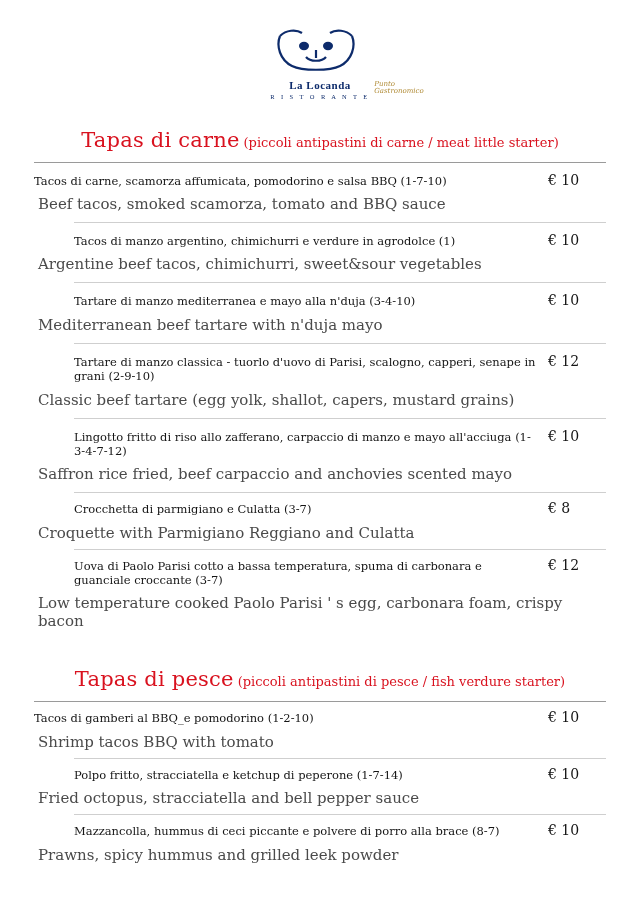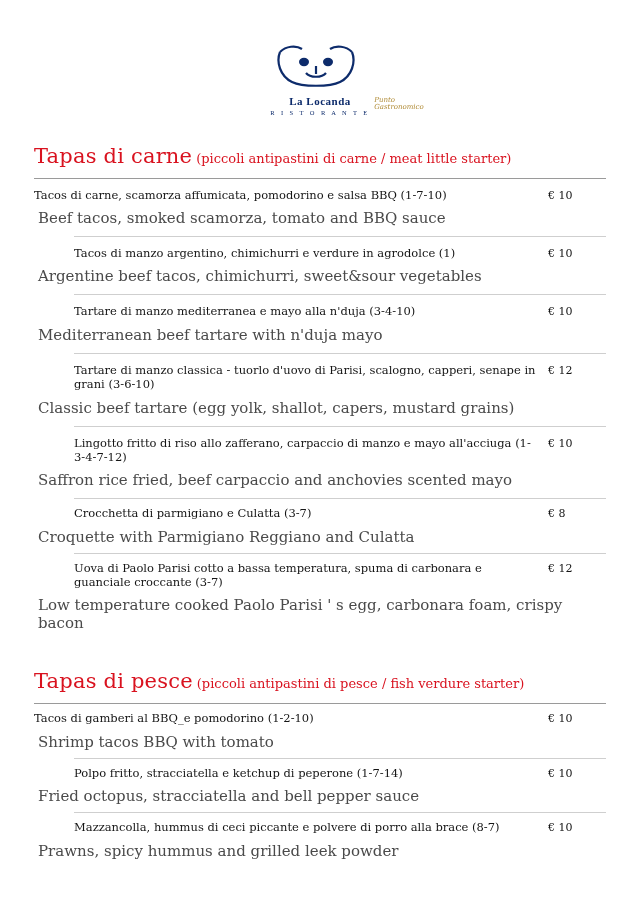--- a/index.html
+++ b/index.html
@@ -13,21 +13,21 @@
     height: 905px;
     font-family: "Liberation Serif", serif;
     color: #1a1a1a;
     position: relative;
     overflow: hidden;
   }
 
   .page {
     width: 640px;
     height: 905px;
-    padding: 16px 34px;
+    padding: 0 34px;
     position: relative;
   }
 
   
   .logo-block {
     padding-top: 24px;
     display: flex;
     flex-direction: column;
     align-items: center;
     justify-content: flex-start;
@@ -64,20 +64,21 @@
     font-size: 7px;
     color: #b08b36;
     line-height: 1.05;
     text-align: left;
     white-space: nowrap;
   }
   .logo-wrap { position: relative; display: inline-block; }
 
   
   .section-head {
+    text-align: center;
     margin: 0;
     padding: 0;
     white-space: nowrap;
   }
   .section-head .it {
     font-family: "DejaVu Serif", serif;
     font-size: 21px;
     color: #d9121f;
     font-style: normal;
     letter-spacing: 0.2px;
@@ -112,21 +113,21 @@
   .item-title {
     font-family: "DejaVu Serif", serif;
     font-size: 11.5px;
     color: #151515;
     line-height: 1.25;
     padding-right: 12px;
     flex: 1 1 auto;
   }
   .item-price {
     font-family: "DejaVu Serif", serif;
-    font-size: 11px;
+    font-size: 14px;
     color: #151515;
     white-space: nowrap;
     flex: 0 0 auto;
     width: 58px;
     text-align: left;
   }
   .item-desc {
     font-family: "DejaVu Serif", serif;
     font-size: 15px;
     color: #4a4a4a;
@@ -195,21 +196,21 @@
     <div class="item">
       <div class="item-main">
         <div class="item-title">Tartare di manzo mediterranea e mayo alla n'duja (3-4-10)</div>
         <div class="item-price">€ 10</div>
       </div>
       <div class="item-desc">Mediterranean beef tartare with n'duja mayo</div>
     </div>
 
     <div class="item">
       <div class="item-main">
-        <div class="item-title">Tartare di manzo classica - tuorlo d'uovo di Parisi, scalogno, capperi, senape in grani (3-6-10)</div>
+        <div class="item-title">Tartare di manzo classica - tuorlo d'uovo di Parisi, scalogno, capperi, senape in grani (2-9-10)</div>
         <div class="item-price">€ 12</div>
       </div>
       <div class="item-desc">Classic beef tartare (egg yolk, shallot, capers, mustard grains)</div>
     </div>
 
     <div class="item">
       <div class="item-main">
         <div class="item-title">Lingotto fritto di riso allo zafferano, carpaccio di manzo e mayo all'acciuga (1-3-4-7-12)</div>
         <div class="item-price">€ 10</div>
       </div>

